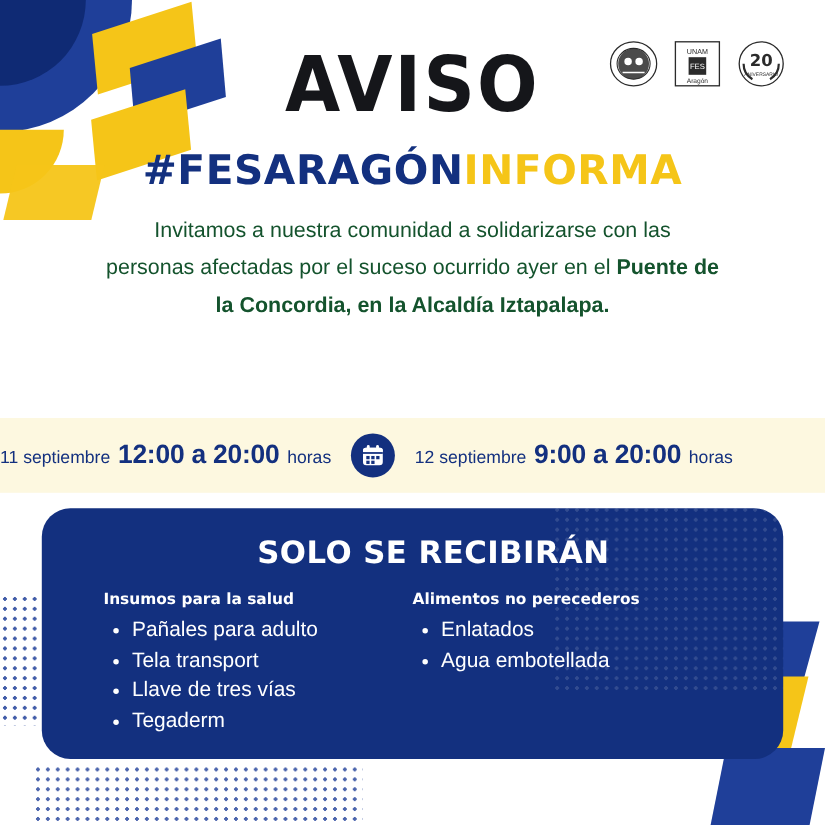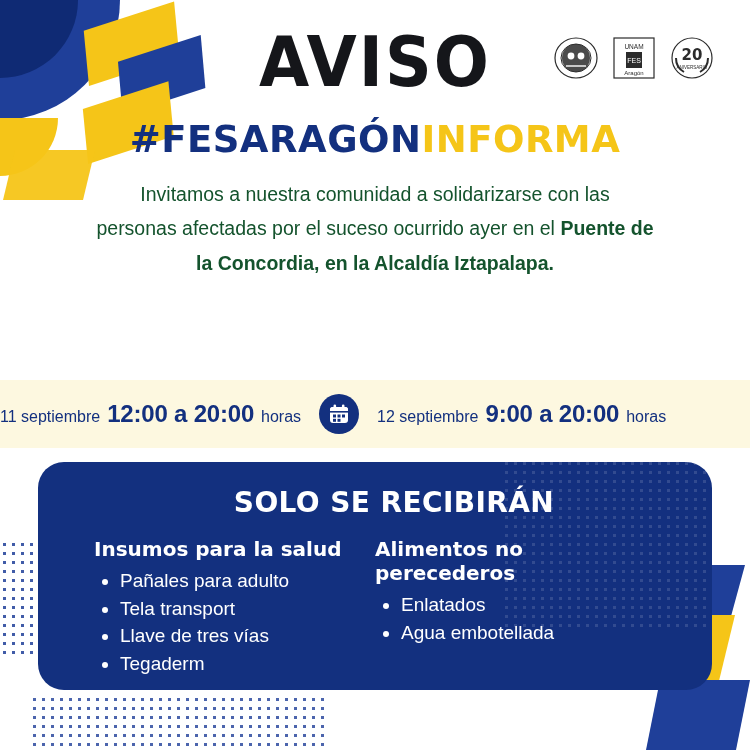--- a/index.html
+++ b/index.html
@@ -41,21 +41,21 @@
   .dots-bottom {
     left: 30px; bottom: 0; width: 300px; height: 55px;
     background-image: radial-gradient(#1f3f99 1.6px, transparent 1.7px);
     background-size: 9px 9px;
     opacity: .8;
   }
 
   
   .header {
     position: relative;
-    padding-top: 27px;
+    padding-top: 42px;
     text-align: center;
   }
   .aviso {
     font-family: "DejaVu Sans", sans-serif;
     font-weight: bold;
     font-size: 70px;
     letter-spacing: 2px;
     color: #15161a;
     line-height: 1;
     margin: 0;
@@ -174,21 +174,21 @@
     position: relative;
     z-index: 2;
     display: flex;
     margin-top: 18px;
     padding: 0 56px;
   }
   .col { width: 50%; }
   .col-head {
     font-family: "DejaVu Sans", sans-serif;
     font-weight: bold;
-    font-size: 20px;
+    font-size: 14px;
     margin-bottom: 6px;
   }
   .col ul {
     margin: 0;
     padding-left: 26px;
     font-size: 19px;
     line-height: 1.45;
   }
   .col li { margin: 0; }
 </style>

